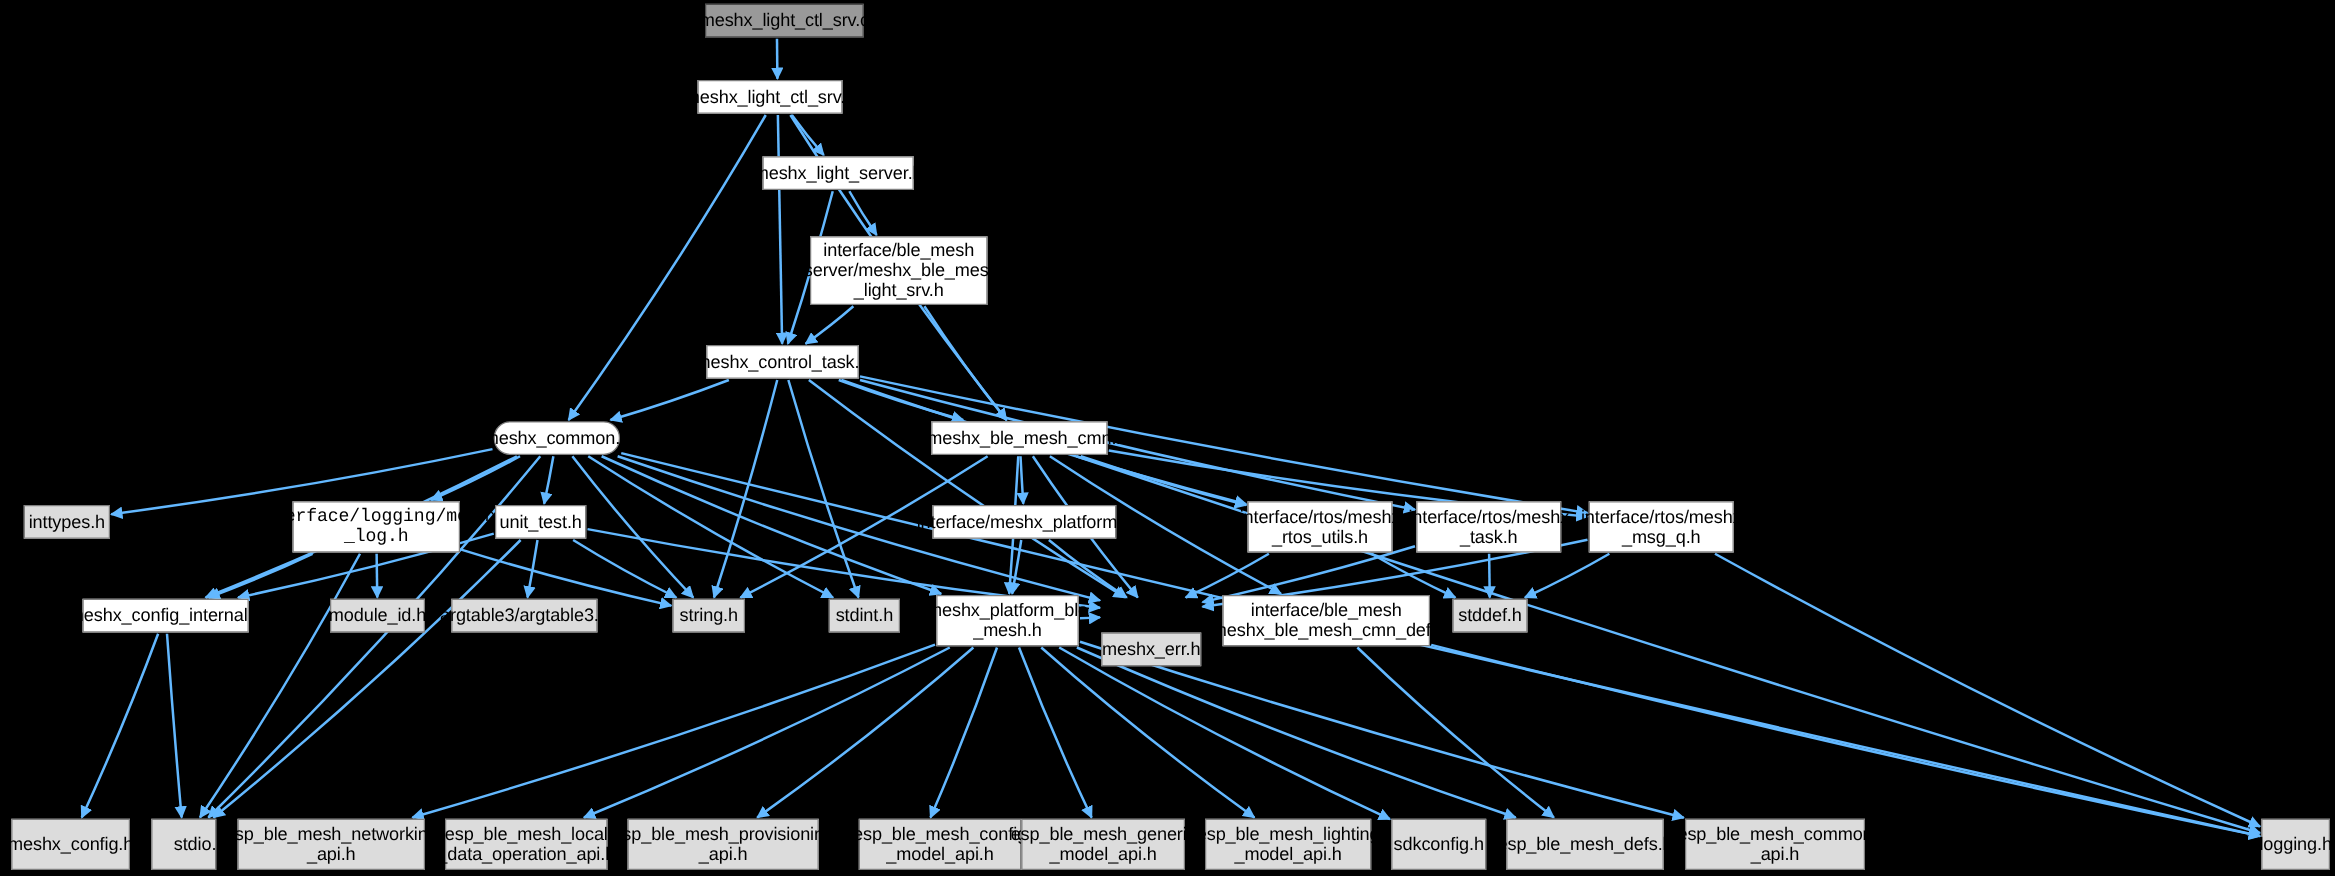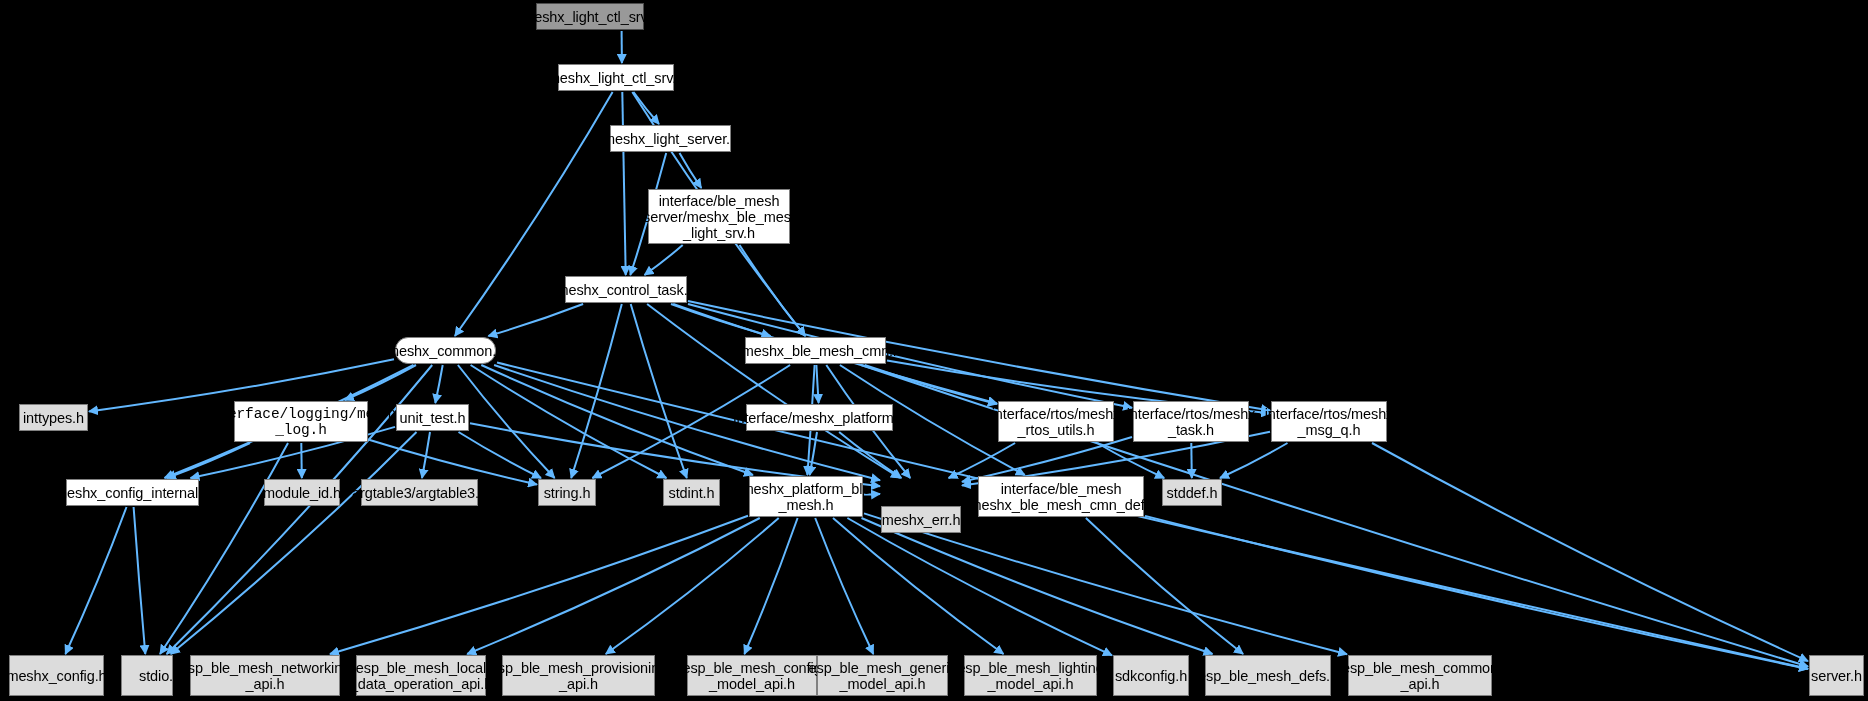--- a/index.html
+++ b/index.html
@@ -121,21 +121,21 @@
         <path d="M 833.0 518.0 Q 912.4 588.4 1003.5 654.0" fill="none" stroke="#63b8ff" stroke-width="2" marker-end="url(#arrow)"></path>
         <path d="M 847.4 518.0 Q 973.0 590.9 1112.0 655.3" fill="none" stroke="#63b8ff" stroke-width="2" marker-end="url(#arrow)"></path>
         <path d="M 861.5 518.0 Q 1030.0 591.9 1212.5 654.0" fill="none" stroke="#63b8ff" stroke-width="2" marker-end="url(#arrow)"></path>
         <path d="M 864.0 513.4 Q 1099.7 590.4 1347.0 654.2" fill="none" stroke="#63b8ff" stroke-width="2" marker-end="url(#arrow)"></path>
         <path d="M 864.0 494.5 Q 872.0 494.5 880.0 493.9" fill="none" stroke="#63b8ff" stroke-width="2" marker-end="url(#arrow)"></path>
         <path d="M 1085.9 518.0 Q 1158.8 588.1 1243.1 654.0" fill="none" stroke="#63b8ff" stroke-width="2" marker-end="url(#arrow)"></path>
         <path d="M 1145.0 515.9 Q 1471.8 599.1 1808.0 668.9" fill="none" stroke="#63b8ff" stroke-width="2" marker-end="url(#arrow)"></path>
       </g>
   </svg>
   <div id="node-layer">
-      <div class="node root" style="left: 536px; top: 3px; width: 108px; height: 27px;">meshx_light_ctl_srv.c</div>
+      <div class="node root" style="left: 564px; top: 3px; width: 127px; height: 27px;">meshx_light_ctl_srv.c</div>
       <div class="node" style="left: 558px; top: 64px; width: 116px; height: 27px; text-align: right;">meshx_light_ctl_srv.h</div>
       <div class="node" style="left: 610px; top: 125px; width: 121px; height: 27px;">meshx_light_server.h</div>
       <div class="node" style="left: 648px; top: 189px; width: 142px; height: 55px;">interface/ble_mesh
 /server/meshx_ble_mesh
 _light_srv.h</div>
       <div class="node" style="left: 565px; top: 276px; width: 122px; height: 27px;">meshx_control_task.h</div>
       <div class="node" style="left: 395px; top: 337px; width: 101px; height: 27px; border-radius: 13px;">meshx_common.h</div>
       <div class="node" style="left: 745px; top: 337px; width: 141px; height: 27px;">../meshx_ble_mesh_cmn.h</div>
       <div class="node gray" style="left: 19px; top: 404px; width: 69px; height: 27px;">inttypes.h</div>
       <div class="node" style="left: 234px; top: 401px; width: 134px; height: 41px; font-family: Liberation Mono, monospace;">interface/logging/meshx
@@ -170,15 +170,15 @@
       <div class="node gray" style="left: 671px; top: 655px; width: 130px; height: 41px; margin-left: 16px;">esp_ble_mesh_config
 _model_api.h</div>
       <div class="node gray" style="left: 817px; top: 655px; width: 131px; height: 41px;">esp_ble_mesh_generic
 _model_api.h</div>
       <div class="node gray" style="left: 964px; top: 655px; width: 133px; height: 41px;">esp_ble_mesh_lighting
 _model_api.h</div>
       <div class="node gray" style="left: 1113px; top: 655px; width: 76px; height: 41px;">sdkconfig.h</div>
       <div class="node gray" style="left: 1205px; top: 655px; width: 126px; height: 41px;">esp_ble_mesh_defs.h</div>
       <div class="node gray" style="left: 1348px; top: 655px; width: 144px; height: 41px;">esp_ble_mesh_common
 _api.h</div>
-      <div class="node gray" style="left: 1809px; top: 655px; width: 55px; height: 41px;">server.h</div>
+      <div class="node gray" style="left: 1809px; top: 655px; width: 55px; height: 41px;">logging.h</div>
     </div>
 </div>
 
 </body></html>

